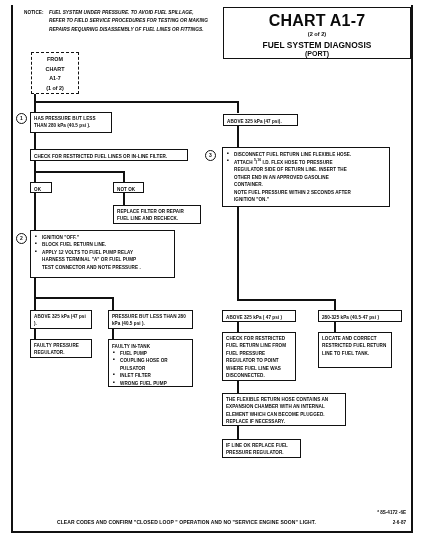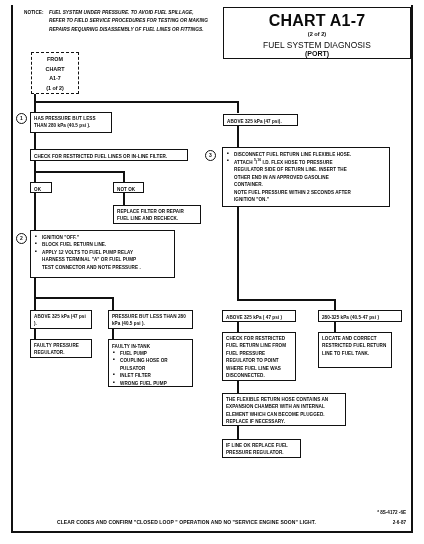--- a/index.html
+++ b/index.html
@@ -40,21 +40,21 @@
   ul.b li::before{content:"\25A0";position:absolute;left:1px;top:-0.2px;font-size:3.1px;line-height:inherit;}
   ul.b li.cont{padding-left:8px;}
   ul.b li.cont::before{content:"";}
 
   .notice{position:absolute;font-size:4.7px;font-style:italic;font-weight:bold;line-height:1.78;letter-spacing:.05px;}
   .notice .lab{font-style:normal;}
   .notice .body{display:inline-block;vertical-align:top;}
 
   .t1{font-size:16px;font-weight:bold;letter-spacing:.2px;}
   .t2{font-size:5.6px;font-weight:bold;}
-  .t3{font-size:8.4px;font-weight:normal;letter-spacing:.05px;}
+  .t3{font-size:8.4px;font-weight:bold;letter-spacing:.05px;}
   .t4{font-size:7px;font-weight:bold;}
 
   .footer{position:absolute;font-size:5px;font-weight:bold;letter-spacing:.1px;}
   .footnum{position:absolute;font-size:4.6px;font-weight:bold;text-align:right;line-height:1.9;}
   .sub{font-size:3.4px;vertical-align:super;}
 </style>
 </head>
 <body>
 
 <div id="page">

